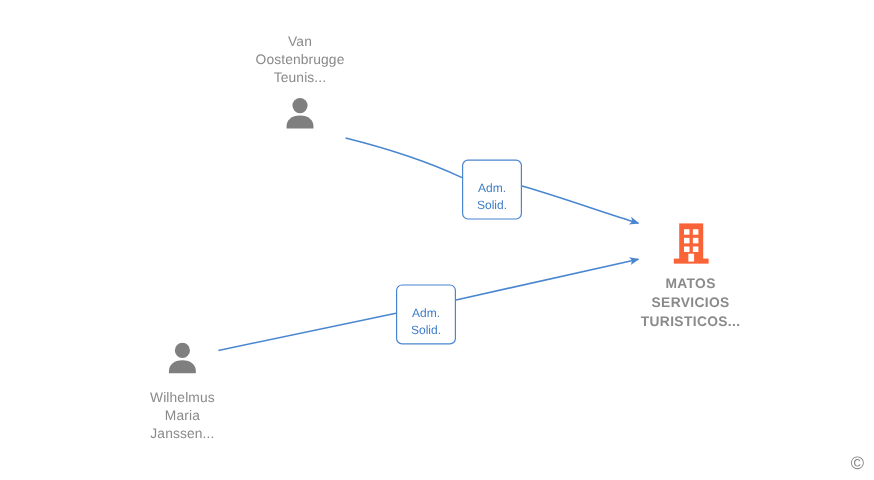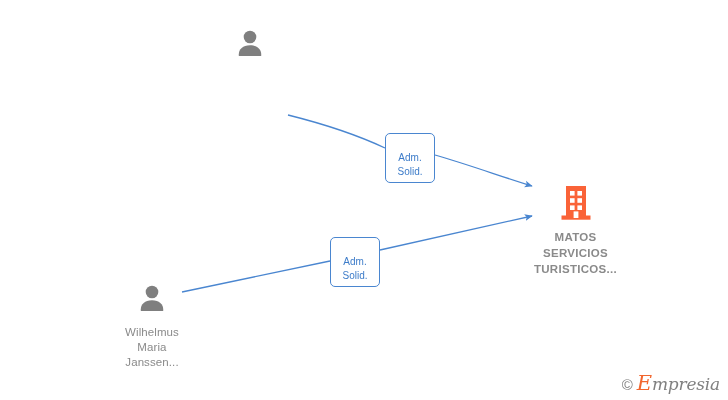--- a/index.html
+++ b/index.html
@@ -136,20 +136,23 @@
     </defs>
 
     <path d="M288,115 C340,128 368,140 385,148" fill="none" stroke="#4a86d0" stroke-width="1.3"></path>
     <path d="M435,155 C470,165 505,178 532,186" fill="none" stroke="#4a86d0" stroke-width="1.3" marker-end="url(#arrowhead)"></path>
 
     <path d="M182,292 L330,261" fill="none" stroke="#4a86d0" stroke-width="1.3"></path>
     <path d="M380,250 L532,216" fill="none" stroke="#4a86d0" stroke-width="1.3" marker-end="url(#arrowhead)"></path>
   </svg>
 
   <div class="person-node" id="node-person-1">
+    <div class="person-label">Van
+Oostenbrugge
+Teunis...</div>
     <svg class="person-icon" viewBox="0 0 30 30" xmlns="http://www.w3.org/2000/svg">
       <circle cx="15" cy="9" r="6.3" fill="#7f7f7f"></circle>
       <path d="M15,17.2 C22.2,17.2 26.2,21.2 26.2,26.2 L26.2,28 L3.8,28 L3.8,26.2 C3.8,21.2 7.8,17.2 15,17.2 Z" fill="#7f7f7f"></path>
     </svg>
   </div>
 
   <div class="person-node" id="node-person-2">
     <svg class="person-icon" viewBox="0 0 30 30" xmlns="http://www.w3.org/2000/svg">
       <circle cx="15" cy="9" r="6.3" fill="#7f7f7f"></circle>
       <path d="M15,17.2 C22.2,17.2 26.2,21.2 26.2,26.2 L26.2,28 L3.8,28 L3.8,26.2 C3.8,21.2 7.8,17.2 15,17.2 Z" fill="#7f7f7f"></path>
@@ -181,16 +184,15 @@
   </div>
 
   <div class="edge-label" id="edge-label-1">Adm.
 Solid.</div>
 
   <div class="edge-label" id="edge-label-2">Adm.
 Solid.</div>
 
   <div id="watermark">
     <span class="wm-copy">©</span>
-    <span class="wm-brand"><span class="wm-initial">E</span><span>mpresia</span></span>
   </div>
 
 </div>
 
 </body></html>

